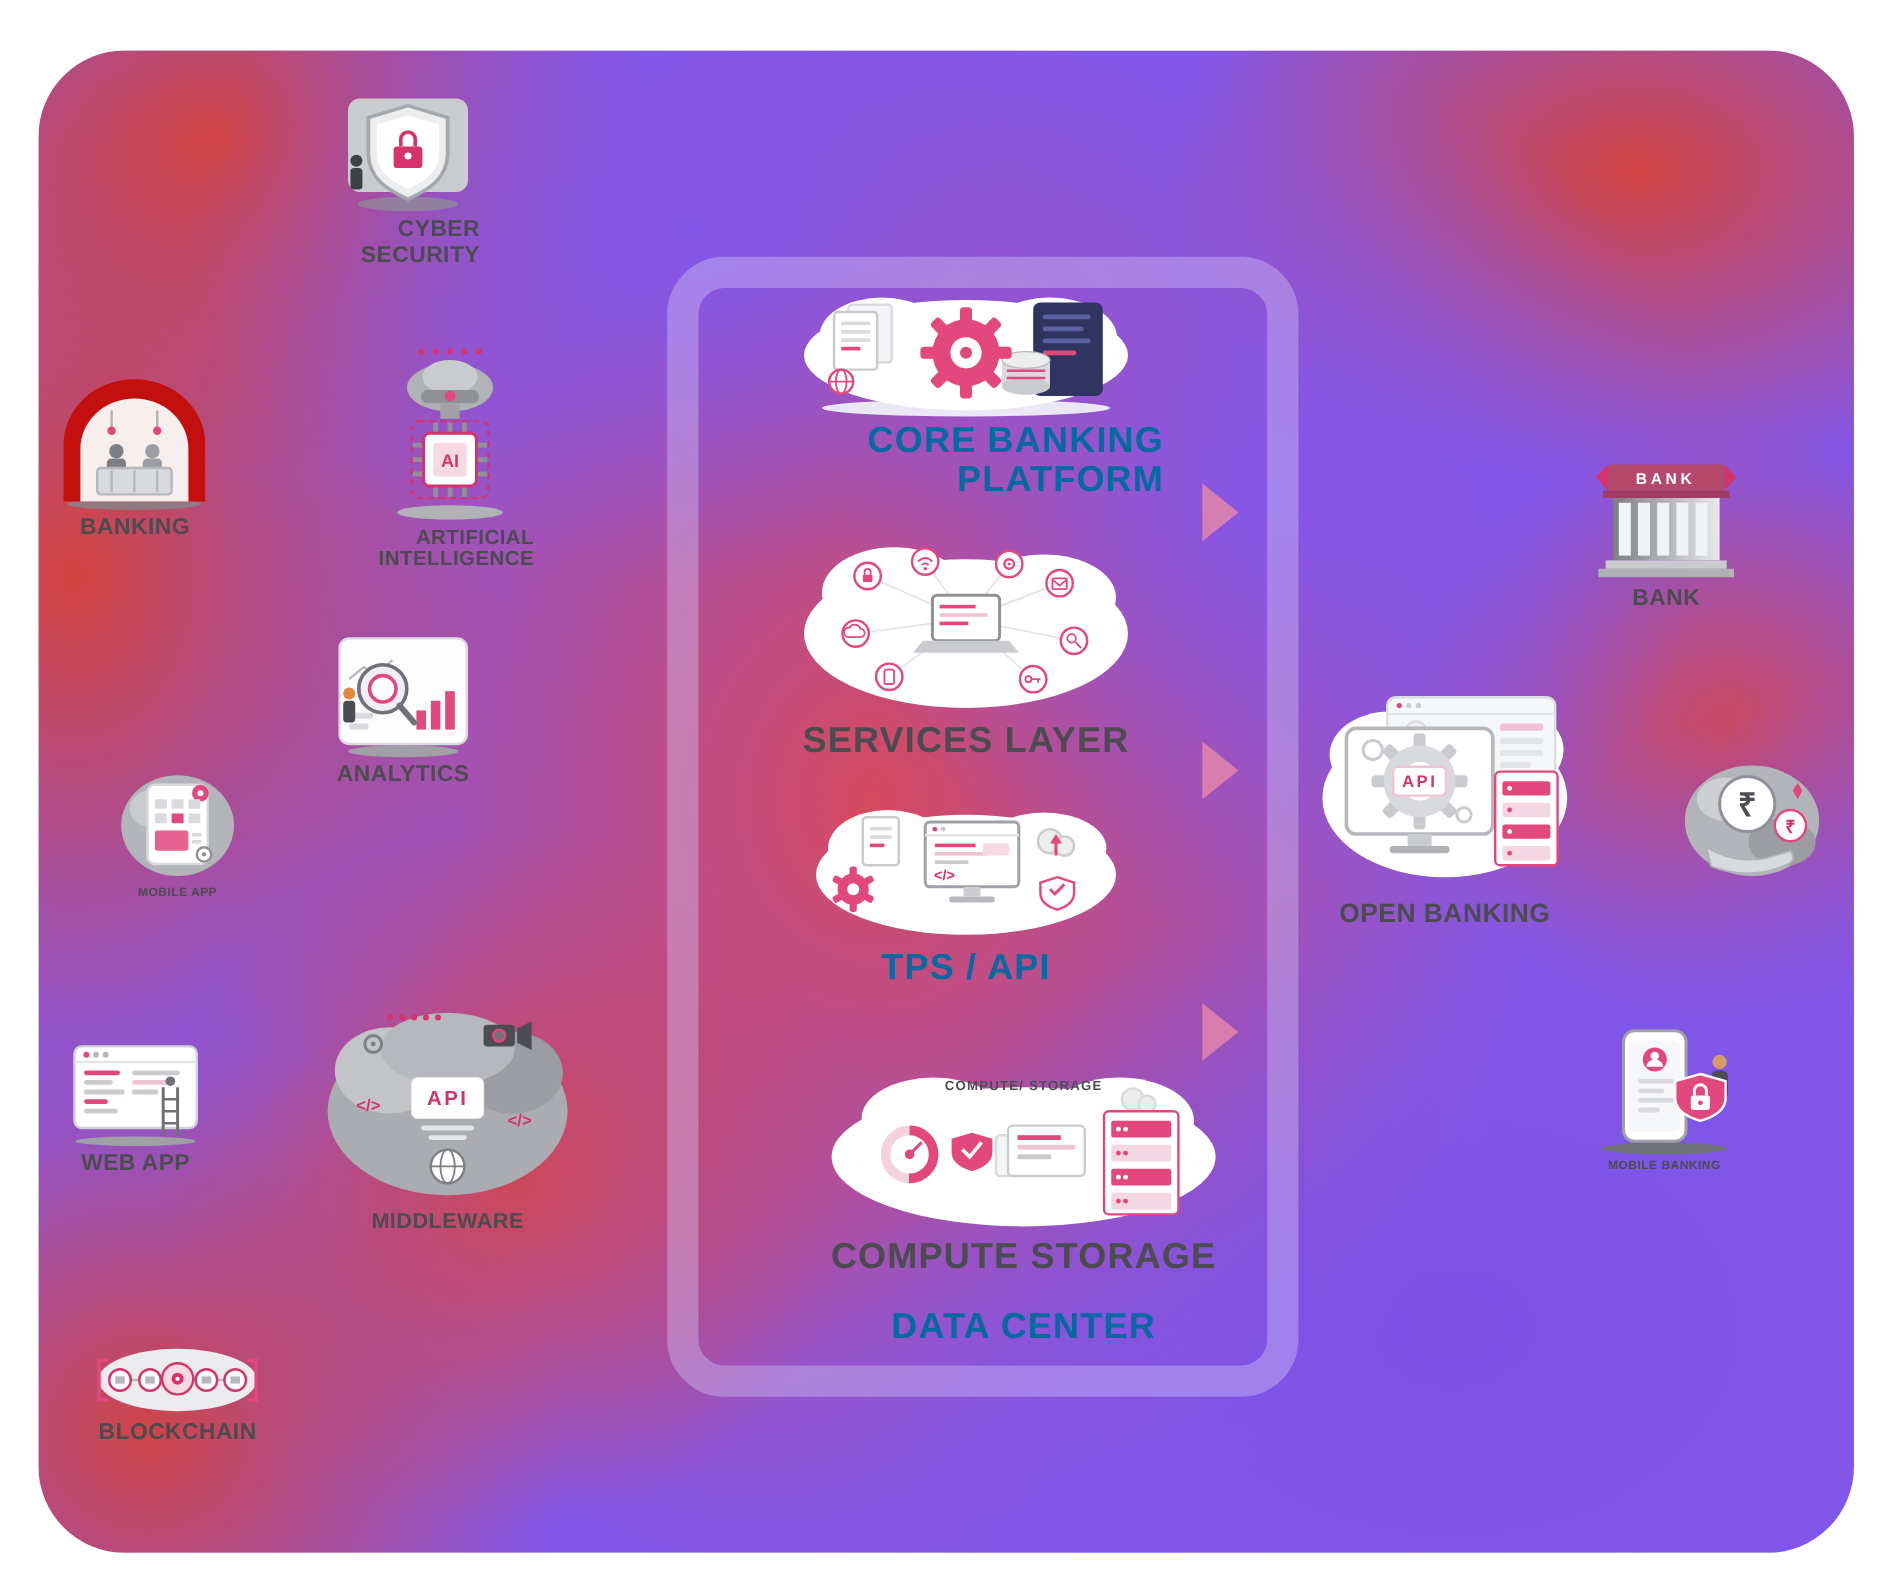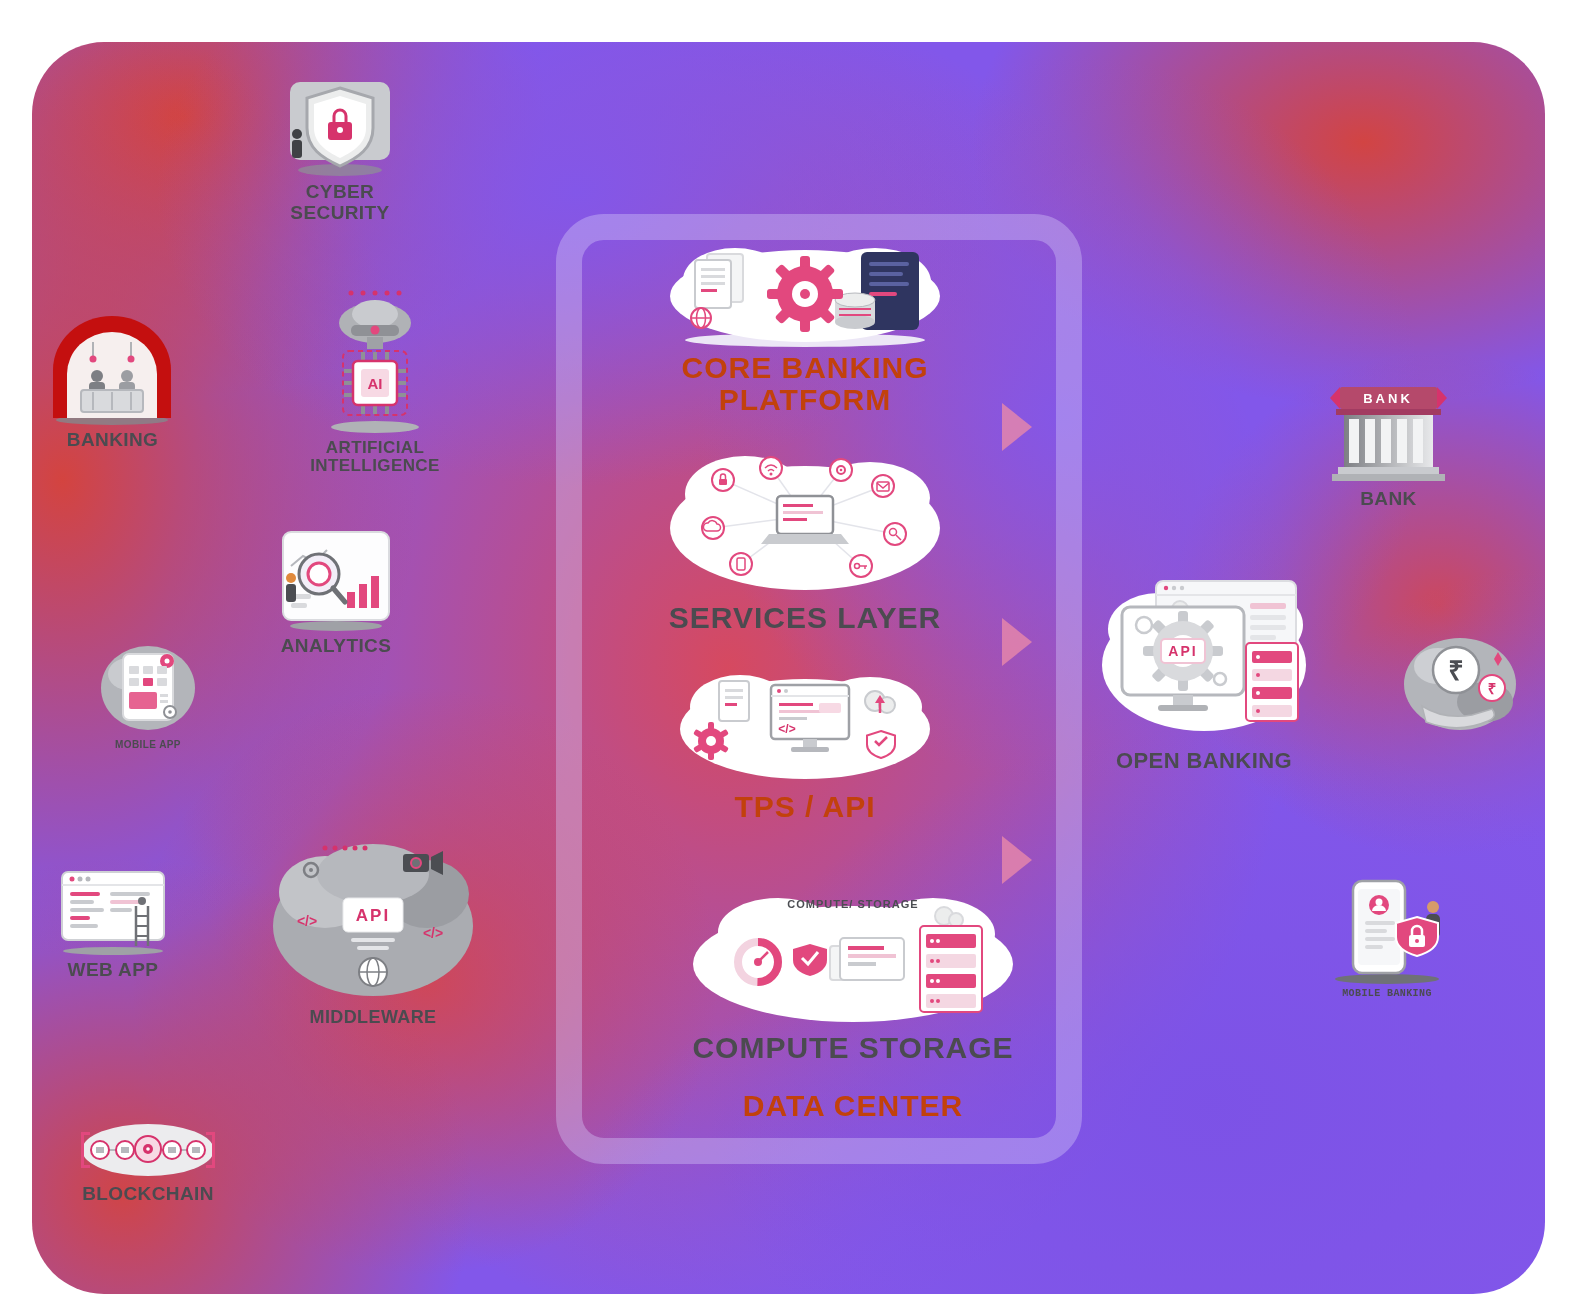--- a/index.html
+++ b/index.html
@@ -28,23 +28,23 @@
     position:absolute;left:556px;top:214px;width:474px;height:898px;
     border:26px solid rgba(216,204,250,.38);border-radius:48px;z-index:1;
   }
   .chev{
     position:absolute;width:0;height:0;z-index:3;
     border-top:24px solid transparent;border-bottom:24px solid transparent;
     border-left:30px solid rgba(233,136,170,.8);
   }
   .node{position:absolute;display:flex;flex-direction:column;align-items:center;z-index:2;}
   .node svg{display:block;}
-  .label{font-weight:bold;text-align:center;line-height:1.08;letter-spacing:.4px;margin-top:4px;text-transform:uppercase;}
+  .label{font-weight:bold;text-align:right;line-height:1.08;letter-spacing:.4px;margin-top:4px;text-transform:uppercase;}
   .label.dark{color:#4b4b50;}
-  .label.pink{color:#c2410c;}
+  .label.pink{color:#0369a1;}
   .lbl-xs{font-size:10px;}
   .lbl-sm{font-size:19px;}
   .lbl-md{font-size:18px;}
   .lbl-lg{font-size:30px;letter-spacing:1px;}
   svg text{font-family:"Liberation Sans",sans-serif;font-weight:bold;}
 </style>
 </head>
 <body>
 
 <div class="canvas">
@@ -514,21 +514,21 @@
       <ellipse cx="85" cy="76" rx="28" ry="20" fill="#9b9da2"></ellipse>
       <polygon points="98,26 102,33 98,40 94,33" fill="#e2487e"></polygon>
       <path d="M22,80 q22,14 50,9 l20,-6 q6,8 -4,12 q-30,13 -62,1 z" fill="#d9dadd" stroke="#b0b2b6" stroke-width="1.5"></path>
       <circle cx="56" cy="44" r="23" fill="#ffffff" stroke="#8f9196" stroke-width="2.5"></circle>
       <text x="56" y="54" text-anchor="middle" font-size="27" fill="#4b4d52">₹</text>
       <circle cx="92" cy="62" r="13" fill="#ffffff" stroke="#e2487e" stroke-width="2"></circle>
       <text x="92" y="68" text-anchor="middle" font-size="15" fill="#d6336c">₹</text>
     </svg>
   </div>
 
-  <div class="node" style="left:1323px;top:875px;width:128px;font-family:Liberation Mono, monospace;">
+  <div class="node" style="left:1323px;top:853px;width:128px;">
     <svg width="125" height="110" viewBox="0 0 125 110">
       <ellipse cx="62" cy="104" rx="52" ry="5" fill="#6f7176"></ellipse>
       <rect x="28" y="6" width="52" height="92" rx="9" fill="#ffffff" stroke="#9fa1a6" stroke-width="2.5"></rect>
       <rect x="33" y="14" width="42" height="76" rx="4" fill="#f6f7f9"></rect>
       <circle cx="54" cy="30" r="10" fill="#e2487e"></circle>
       <circle cx="54" cy="27" r="3.5" fill="#ffffff"></circle>
       <path d="M47,36 a7,6 0 0 1 14,0" fill="#ffffff"></path>
       <rect x="40" y="46" width="30" height="4" rx="2" fill="#d9dadd"></rect>
       <rect x="40" y="54" width="22" height="4" rx="2" fill="#d9dadd"></rect>
       <rect x="40" y="62" width="30" height="4" rx="2" fill="#d9dadd"></rect>

